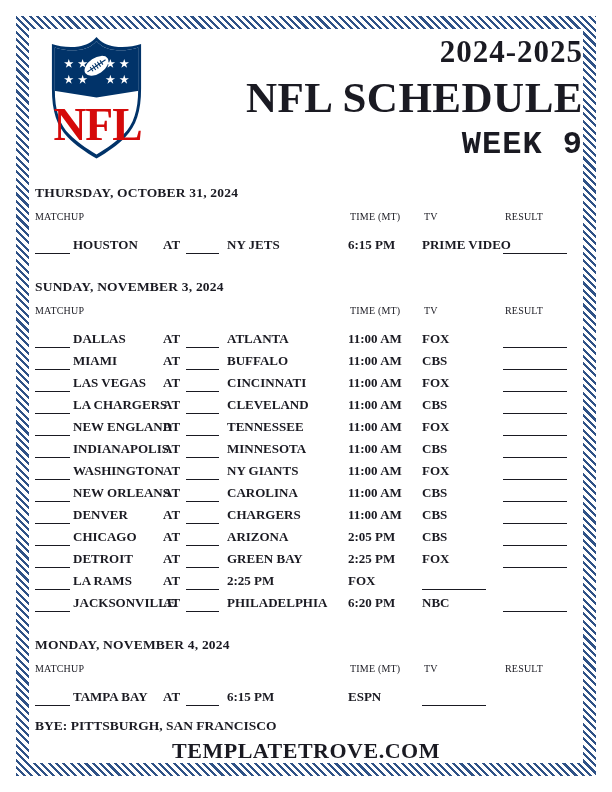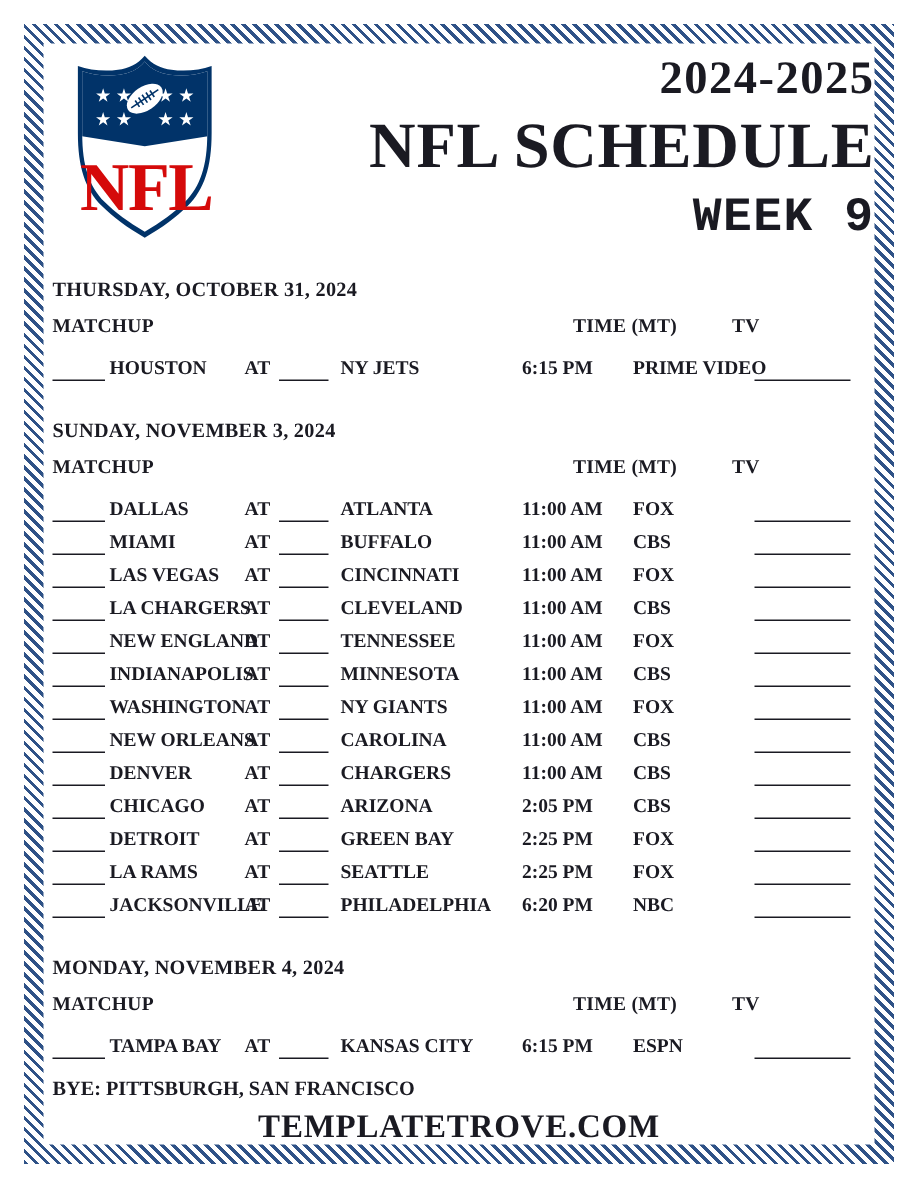--- a/index.html
+++ b/index.html
@@ -22,21 +22,21 @@
   .titles{text-align:right;padding-top:4px;padding-left:42px;font-weight:bold;}
   .season{font-size:31px;line-height:34px;letter-spacing:1px;}
   .main-title{font-size:43px;line-height:46px;margin-top:6px;letter-spacing:.5px;}
   .week{font-size:32px;line-height:34px;margin-top:7px;letter-spacing:1px;font-family:Liberation Mono, monospace;}
   
   .section{padding:0 6px;margin-top:25px;}
   .section:first-of-type{margin-top:12px;}
   .date{font-weight:bold;font-size:13.5px;line-height:16px;margin-bottom:8px;letter-spacing:.2px;}
   .colhead{
     display:grid;grid-template-columns:315px 74px 81px 64px;
-    font-weight:bold;font-size:13px;line-height:15px;margin-bottom:8px;letter-spacing:.2px;gap:32px;
+    font-weight:normal;font-size:10px;line-height:15px;margin-bottom:8px;letter-spacing:.2px;
   }
   .game-row{
     display:grid;grid-template-columns:38px 90px 23px 41px 121px 74px 81px 64px;
     height:22px;align-items:end;font-weight:bold;font-size:13px;white-space:nowrap;
   }
   .game-row > span{line-height:19px;}
   .blank{height:16px;border-bottom:1.6px solid #1a1a22;width:35px;align-self:end;}
   .blank.b2{width:33px;}
   .result-blank{height:16px;border-bottom:1.6px solid #1a1a22;width:64px;align-self:end;}
   .bye{padding:0 6px;margin-top:12px;font-weight:bold;font-size:13.5px;line-height:16px;}
@@ -236,21 +236,20 @@
     <span>2:25 PM</span>
     <span>FOX</span>
     <span class="result-blank"></span>
   </div>
 
   <div class="game-row">
     <span class="blank"></span>
     <span>LA RAMS</span>
     <span>AT</span>
     <span class="blank b2"></span>
-    <span>SEATTLE</span>
     <span>2:25 PM</span>
     <span>FOX</span>
     <span class="result-blank"></span>
   </div>
 
   <div class="game-row">
     <span class="blank"></span>
     <span>JACKSONVILLE</span>
     <span>AT</span>
     <span class="blank b2"></span>
@@ -269,21 +268,20 @@
       <span>TIME (MT)</span>
       <span>TV</span>
       <span>RESULT</span>
     </div>
     <div>
   <div class="game-row">
     <span class="blank"></span>
     <span>TAMPA BAY</span>
     <span>AT</span>
     <span class="blank b2"></span>
-    <span>KANSAS CITY</span>
     <span>6:15 PM</span>
     <span>ESPN</span>
     <span class="result-blank"></span>
   </div>
 </div>
   </div>
 </div>
 
     <div class="bye">BYE: PITTSBURGH, SAN FRANCISCO</div>
     <div class="site">TEMPLATETROVE.COM</div>

